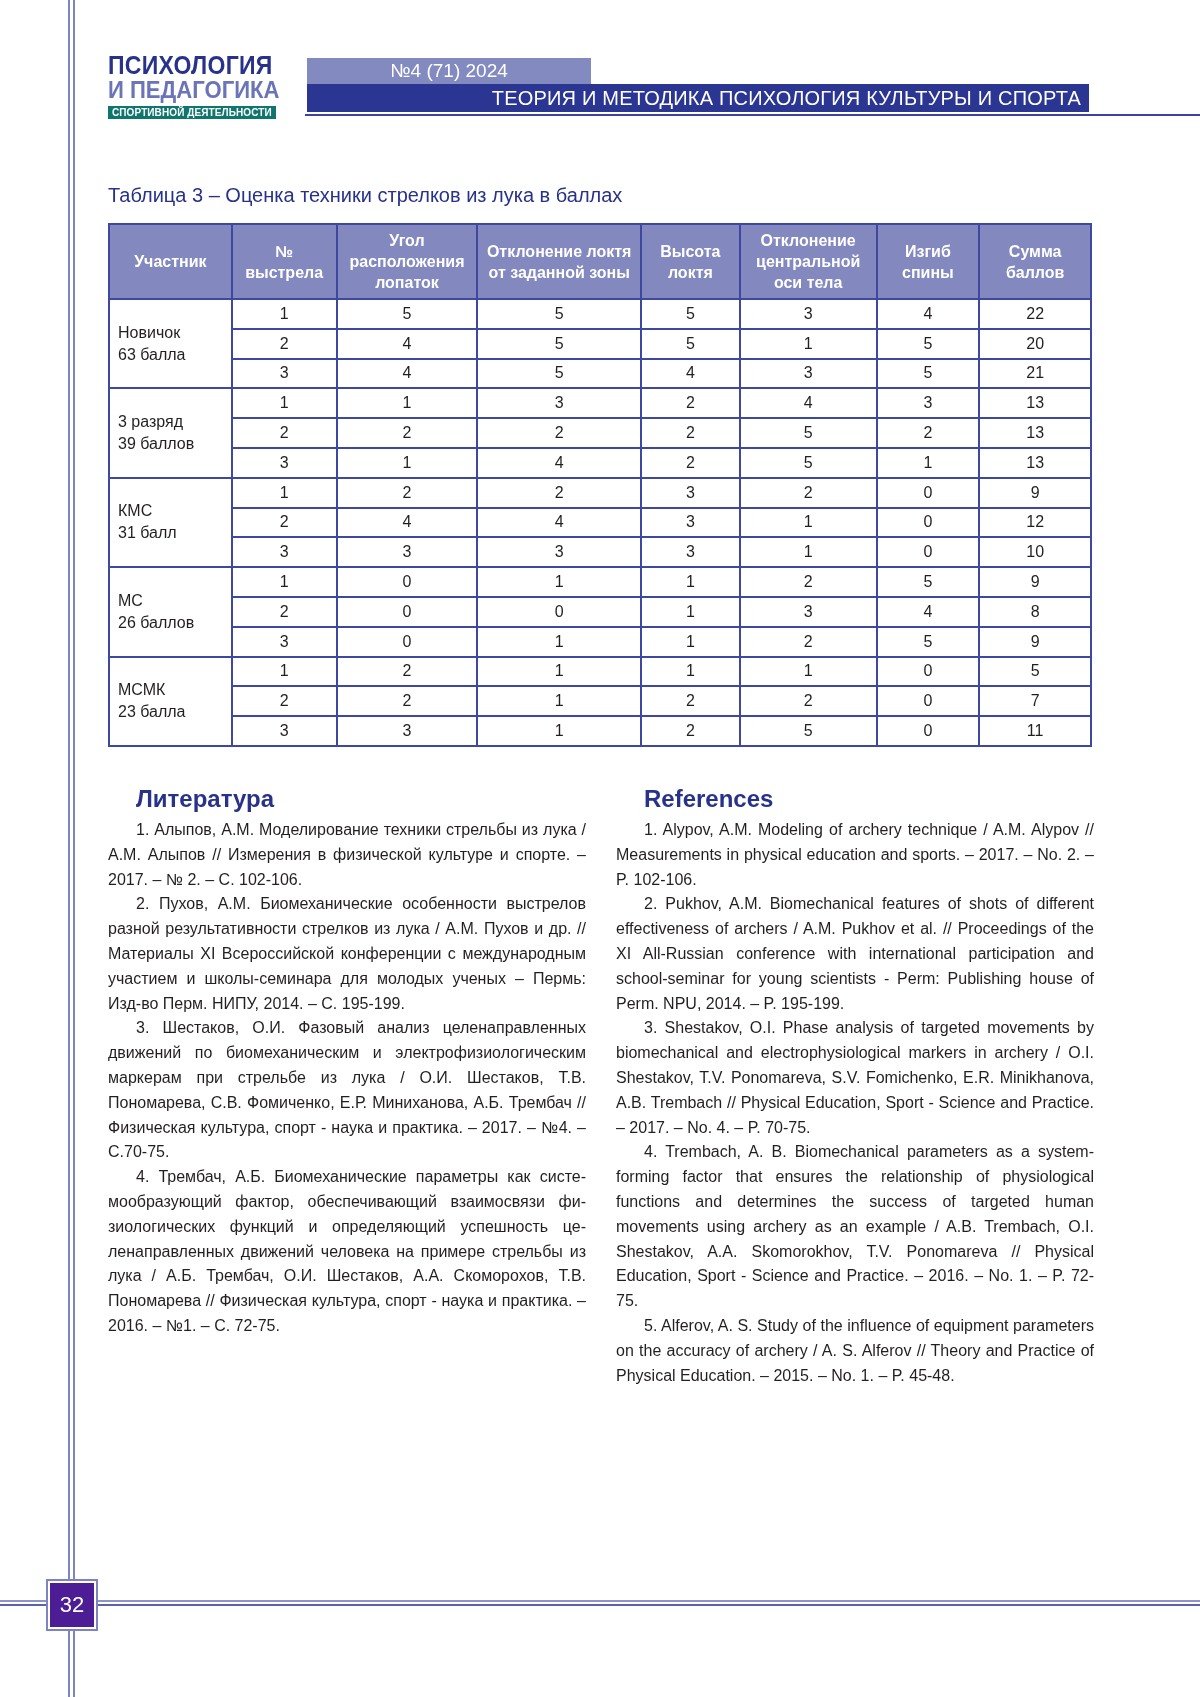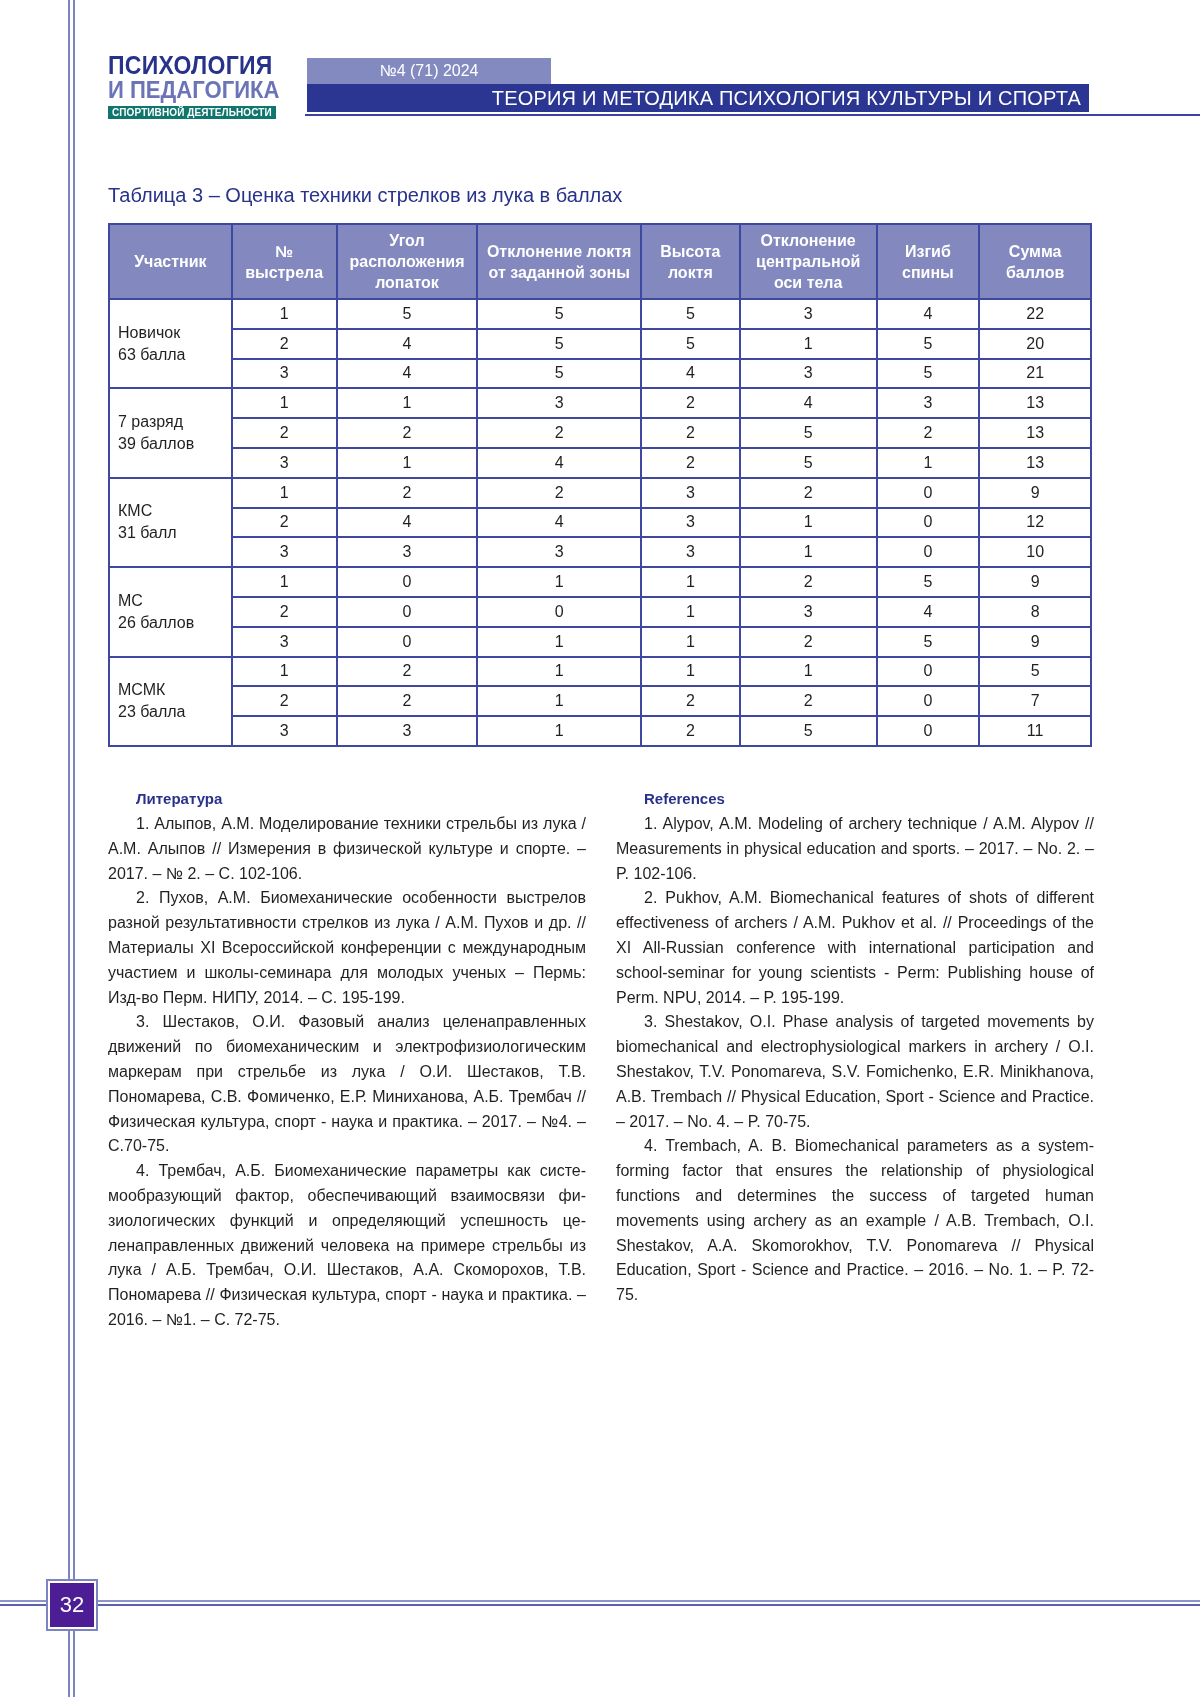--- a/index.html
+++ b/index.html
@@ -16,41 +16,41 @@
 
     
     .logo { position: absolute; left: 108px; top: 53px; width: 184px; }
     .logo-line1 { font-family: "Liberation Sans", sans-serif; font-weight: bold; font-size: 25px;
       color: #28328a; letter-spacing: 0.3px; line-height: 25px; transform: scaleX(0.92); transform-origin: left; white-space: nowrap; }
     .logo-line2 { font-family: "Liberation Sans", sans-serif; font-weight: bold; font-size: 24px;
       color: #6b74b8; line-height: 24px; transform: scaleX(0.92); transform-origin: left; white-space: nowrap; }
     .logo-line3 { display: inline-block; background: #0f766e; color: #fff; font-weight: bold;
       font-size: 10px; padding: 1px 4px; margin-top: 1px; letter-spacing: 0.1px; white-space: nowrap; }
 
-    .issue-box { position: absolute; left: 307px; top: 58px; width: 244px; height: 26px;
-      background: #838ac0; color: #fff; font-size: 16px; line-height: 26px; text-align: center; }
+    .issue-box { position: absolute; left: 307px; top: 58px; width: 284px; height: 26px;
+      background: #838ac0; color: #fff; font-size: 19px; line-height: 26px; text-align: center; }
     .section-bar { position: absolute; left: 307px; top: 84px; width: 782px; height: 28px;
       background: #2b3592; color: #fff; font-size: 20px; line-height: 28px; text-align: right; padding-right: 8px; letter-spacing: 0.2px; }
 
     
     .table-title { position: absolute; left: 108px; top: 184px; font-size: 20px; font-weight: normal; color: #28328a; }
 
     
     table.scores { position: absolute; left: 108px; top: 223px; width: 984px;
       border-collapse: collapse; font-size: 16px; }
     table.scores th, table.scores td { border: 2px solid #3f48a0; text-align: center; }
     table.scores th { background: #8389bf; color: #fff; font-weight: bold; font-size: 16px; line-height: 21px; height: 75px; padding: 0 4px; }
     table.scores td { height: 29.8px; color: #231f20; }
     table.scores td.participant { text-align: left; padding-left: 8px; line-height: 22px; }
 
     
     .col { position: absolute; top: 786px; width: 478px; font-size: 16px; line-height: 24.8px; text-align: justify; }
     .col-left { left: 108px; }
     .col-right { left: 616px; }
-    .col h2 { font-size: 15px; font-weight: bold; color: #28328a; padding-left: 28px; line-height: 26px; margin-bottom: 0; }
+    .col h2 { font-size: 24px; font-weight: bold; color: #28328a; padding-left: 28px; line-height: 26px; margin-bottom: 6px; }
     .col p { text-indent: 28px; hyphens: manual; }
 
     
     .page-num { position: absolute; left: 48px; top: 1581px; width: 48px; height: 48px;
       background: #4c1d95; border: 2px solid #ffffff; outline: 2px solid #7c84c2;
       color: #fff; font-size: 22px; line-height: 44px; text-align: center; }
   </style>
 </head>
 <body>
 
@@ -117,21 +117,21 @@
         <td>3</td>
         <td>4</td>
         <td>5</td>
         <td>4</td>
         <td>3</td>
         <td>5</td>
         <td>21</td>
       </tr>
       <tr>
         <td class="participant" rowspan="3">
-          <div>7 разряд</div>
+          <div>3 разряд</div>
           <div>39 баллов</div>
         </td>
         <td>1</td>
         <td>1</td>
         <td>3</td>
         <td>2</td>
         <td>4</td>
         <td>3</td>
         <td>13</td>
       </tr>
@@ -256,15 +256,16 @@
   <p>3. Шестаков, О.И. Фазовый анализ целенаправленных движений по биомеханическим и электрофизиологи­ческим маркерам при стрельбе из лука / О.И. Шестаков, Т.В. Пономарева, С.В. Фомиченко, Е.Р. Миниханова, А.Б. Трембач // Физическая культура, спорт - наука и практика. – 2017. – №4. – С.70-75.</p>
   <p>4. Трембач, А.Б. Биомеханические параметры как систе­мообразующий фактор, обеспечивающий взаимосвязи фи­зиологических функций и определяющий успешность це­ленаправленных движений человека на примере стрельбы из лука / А.Б. Трембач, О.И. Шестаков, А.А. Скоморохов, Т.В. Пономарева // Физическая культура, спорт - наука и практи­ка. – 2016. – №1. – С. 72-75.</p>
 </div>
 
 <div class="col col-right">
   <h2>References</h2>
   <p>1. Alypov, A.M. Modeling of archery technique / A.M. Alypov // Measurements in physical education and sports. – 2017. – No. 2. – P. 102-106.</p>
   <p>2. Pukhov, A.M. Biomechanical features of shots of different effectiveness of archers / A.M. Pukhov et al. // Proceedings of the XI All-Russian conference with international participation and school-seminar for young scientists - Perm: Publishing house of Perm. NPU, 2014. – P. 195-199.</p>
   <p>3. Shestakov, O.I. Phase analysis of targeted movements by biomechanical and electrophysiological markers in archery / O.I. Shestakov, T.V. Ponomareva, S.V. Fomichenko, E.R. Minikhanova, A.B. Trembach // Physical Education, Sport - Science and Practice. – 2017. – No. 4. – P. 70-75.</p>
   <p>4. Trembach, A. B. Biomechanical parameters as a system-forming factor that ensures the relationship of physiological functions and determines the success of targeted human movements using archery as an example / A.B. Trembach, O.I. Shestakov, A.A. Skomorokhov, T.V. Ponomareva // Physical Education, Sport - Science and Practice. – 2016. – No. 1. – P. 72-75.</p>
+  <p>5. Alferov, A. S. Study of the influence of equipment parameters on the accuracy of archery / A. S. Alferov // Theory and Practice of Physical Education. – 2015. – No. 1. – P. 45-48.</p>
 </div>
 
 <div class="page-num">32</div>
 
 </body></html>

